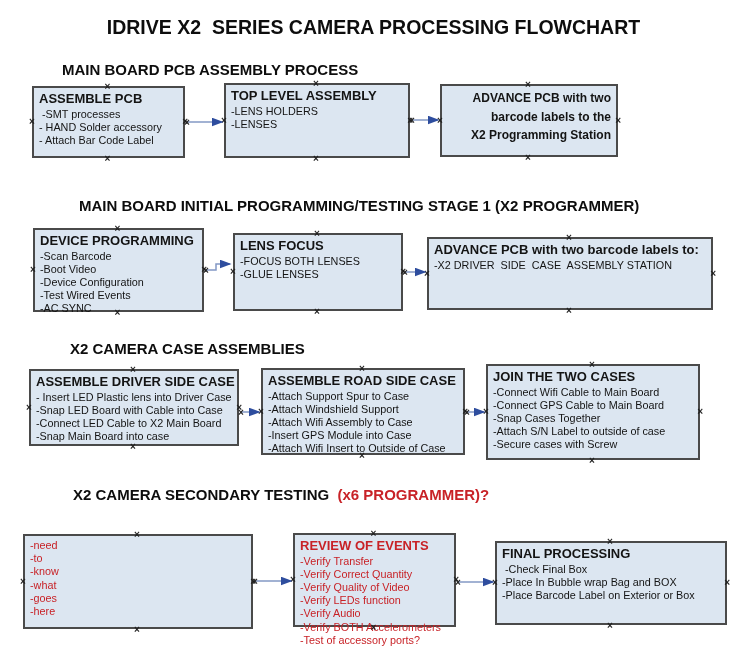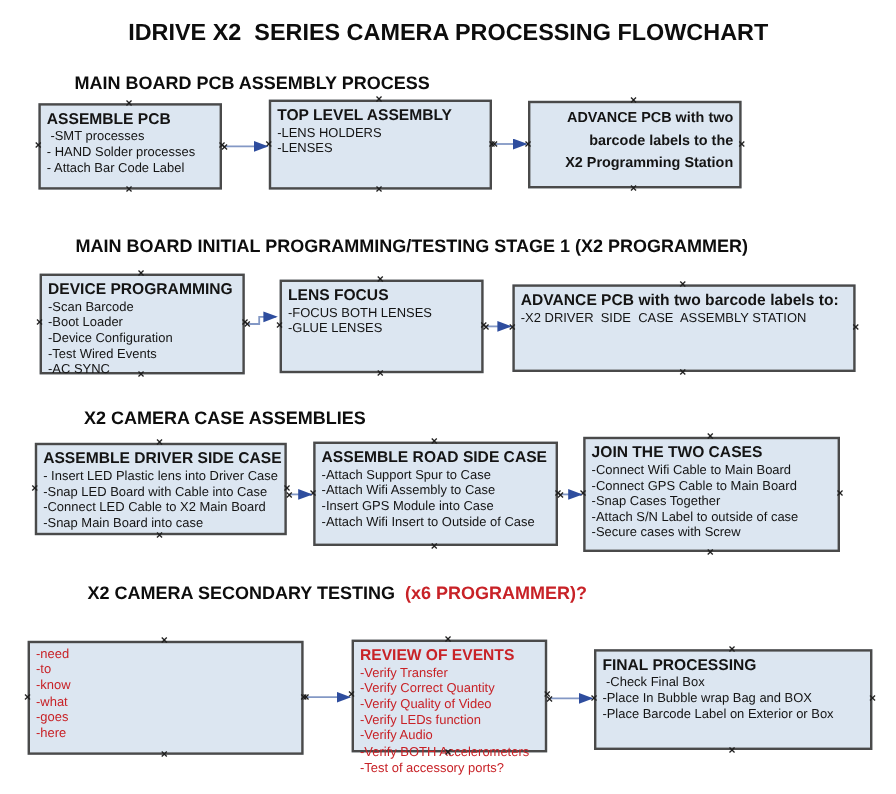--- a/index.html
+++ b/index.html
@@ -39,21 +39,21 @@
 </head>
 <body>
 
 <div class="canvas">
   <div class="page-title">IDRIVE X2  SERIES CAMERA PROCESSING FLOWCHART</div>
   <div id="flowchart">
       <div class="section-heading" style="left: 22px; top: 61px;"><span>MAIN BOARD PCB ASSEMBLY PROCESS</span></div>
       <div class="fbox" style="left: 32px; top: 86px; width: 153px; height: 72px;">
         <div class="btitle">ASSEMBLE PCB</div>
         <div class="bline"> -SMT processes</div>
-        <div class="bline">- HAND Solder processes</div>
+        <div class="bline">- HAND Solder accessory</div>
         <div class="bline">- Attach Bar Code Label</div>
         <span class="handle t">×</span>
         <span class="handle b">×</span>
         <span class="handle l">×</span>
         <span class="handle r">×</span>
       </div>
       <div class="fbox" style="left: 224px; top: 83px; width: 186px; height: 75px;">
         <div class="btitle">TOP LEVEL ASSEMBLY</div>
         <div class="bline">-LENS HOLDERS</div>
         <div class="bline">-LENSES</div>
@@ -64,25 +64,25 @@
       </div>
       <div class="fbox" style="left: 440px; top: 84px; width: 178px; height: 73px;">
         <div class="btitle-line">ADVANCE PCB with two</div>
         <div class="btitle-line">barcode labels to the</div>
         <div class="btitle-line"> X2 Programming Station</div>
         <span class="handle t">×</span>
         <span class="handle b">×</span>
         <span class="handle l">×</span>
         <span class="handle r">×</span>
       </div>
-      <div class="section-heading" style="left: 23px; top: 197px;"><span>MAIN BOARD INITIAL PROGRAMMING/TESTING STAGE 1 (X2 PROGRAMMER)</span></div>
+      <div class="section-heading" style="left: 39px; top: 197px;"><span>MAIN BOARD INITIAL PROGRAMMING/TESTING STAGE 1 (X2 PROGRAMMER)</span></div>
       <div class="fbox" style="left: 33px; top: 228px; width: 171px; height: 84px;">
         <div class="btitle">DEVICE PROGRAMMING</div>
         <div class="bline">-Scan Barcode</div>
-        <div class="bline">-Boot Loader</div>
+        <div class="bline">-Boot Video</div>
         <div class="bline">-Device Configuration</div>
         <div class="bline">-Test Wired Events</div>
         <div class="bline">-AC SYNC</div>
         <span class="handle t">×</span>
         <span class="handle b">×</span>
         <span class="handle l">×</span>
         <span class="handle r">×</span>
       </div>
       <div class="fbox" style="left: 233px; top: 233px; width: 170px; height: 78px;">
         <div class="btitle">LENS FOCUS</div>
@@ -109,20 +109,21 @@
         <div class="bline">-Connect LED Cable to X2 Main Board</div>
         <div class="bline">-Snap Main Board into case</div>
         <span class="handle t">×</span>
         <span class="handle b">×</span>
         <span class="handle l">×</span>
         <span class="handle r">×</span>
       </div>
       <div class="fbox" style="left: 261px; top: 368px; width: 204px; height: 87px;">
         <div class="btitle">ASSEMBLE ROAD SIDE CASE</div>
         <div class="bline">-Attach Support Spur to Case</div>
+        <div class="bline">-Attach Windshield Support</div>
         <div class="bline">-Attach Wifi Assembly to Case</div>
         <div class="bline">-Insert GPS Module into Case</div>
         <div class="bline">-Attach Wifi Insert to Outside of Case</div>
         <span class="handle t">×</span>
         <span class="handle b">×</span>
         <span class="handle l">×</span>
         <span class="handle r">×</span>
       </div>
       <div class="fbox" style="left: 486px; top: 364px; width: 214px; height: 96px;">
         <div class="btitle">JOIN THE TWO CASES</div>

